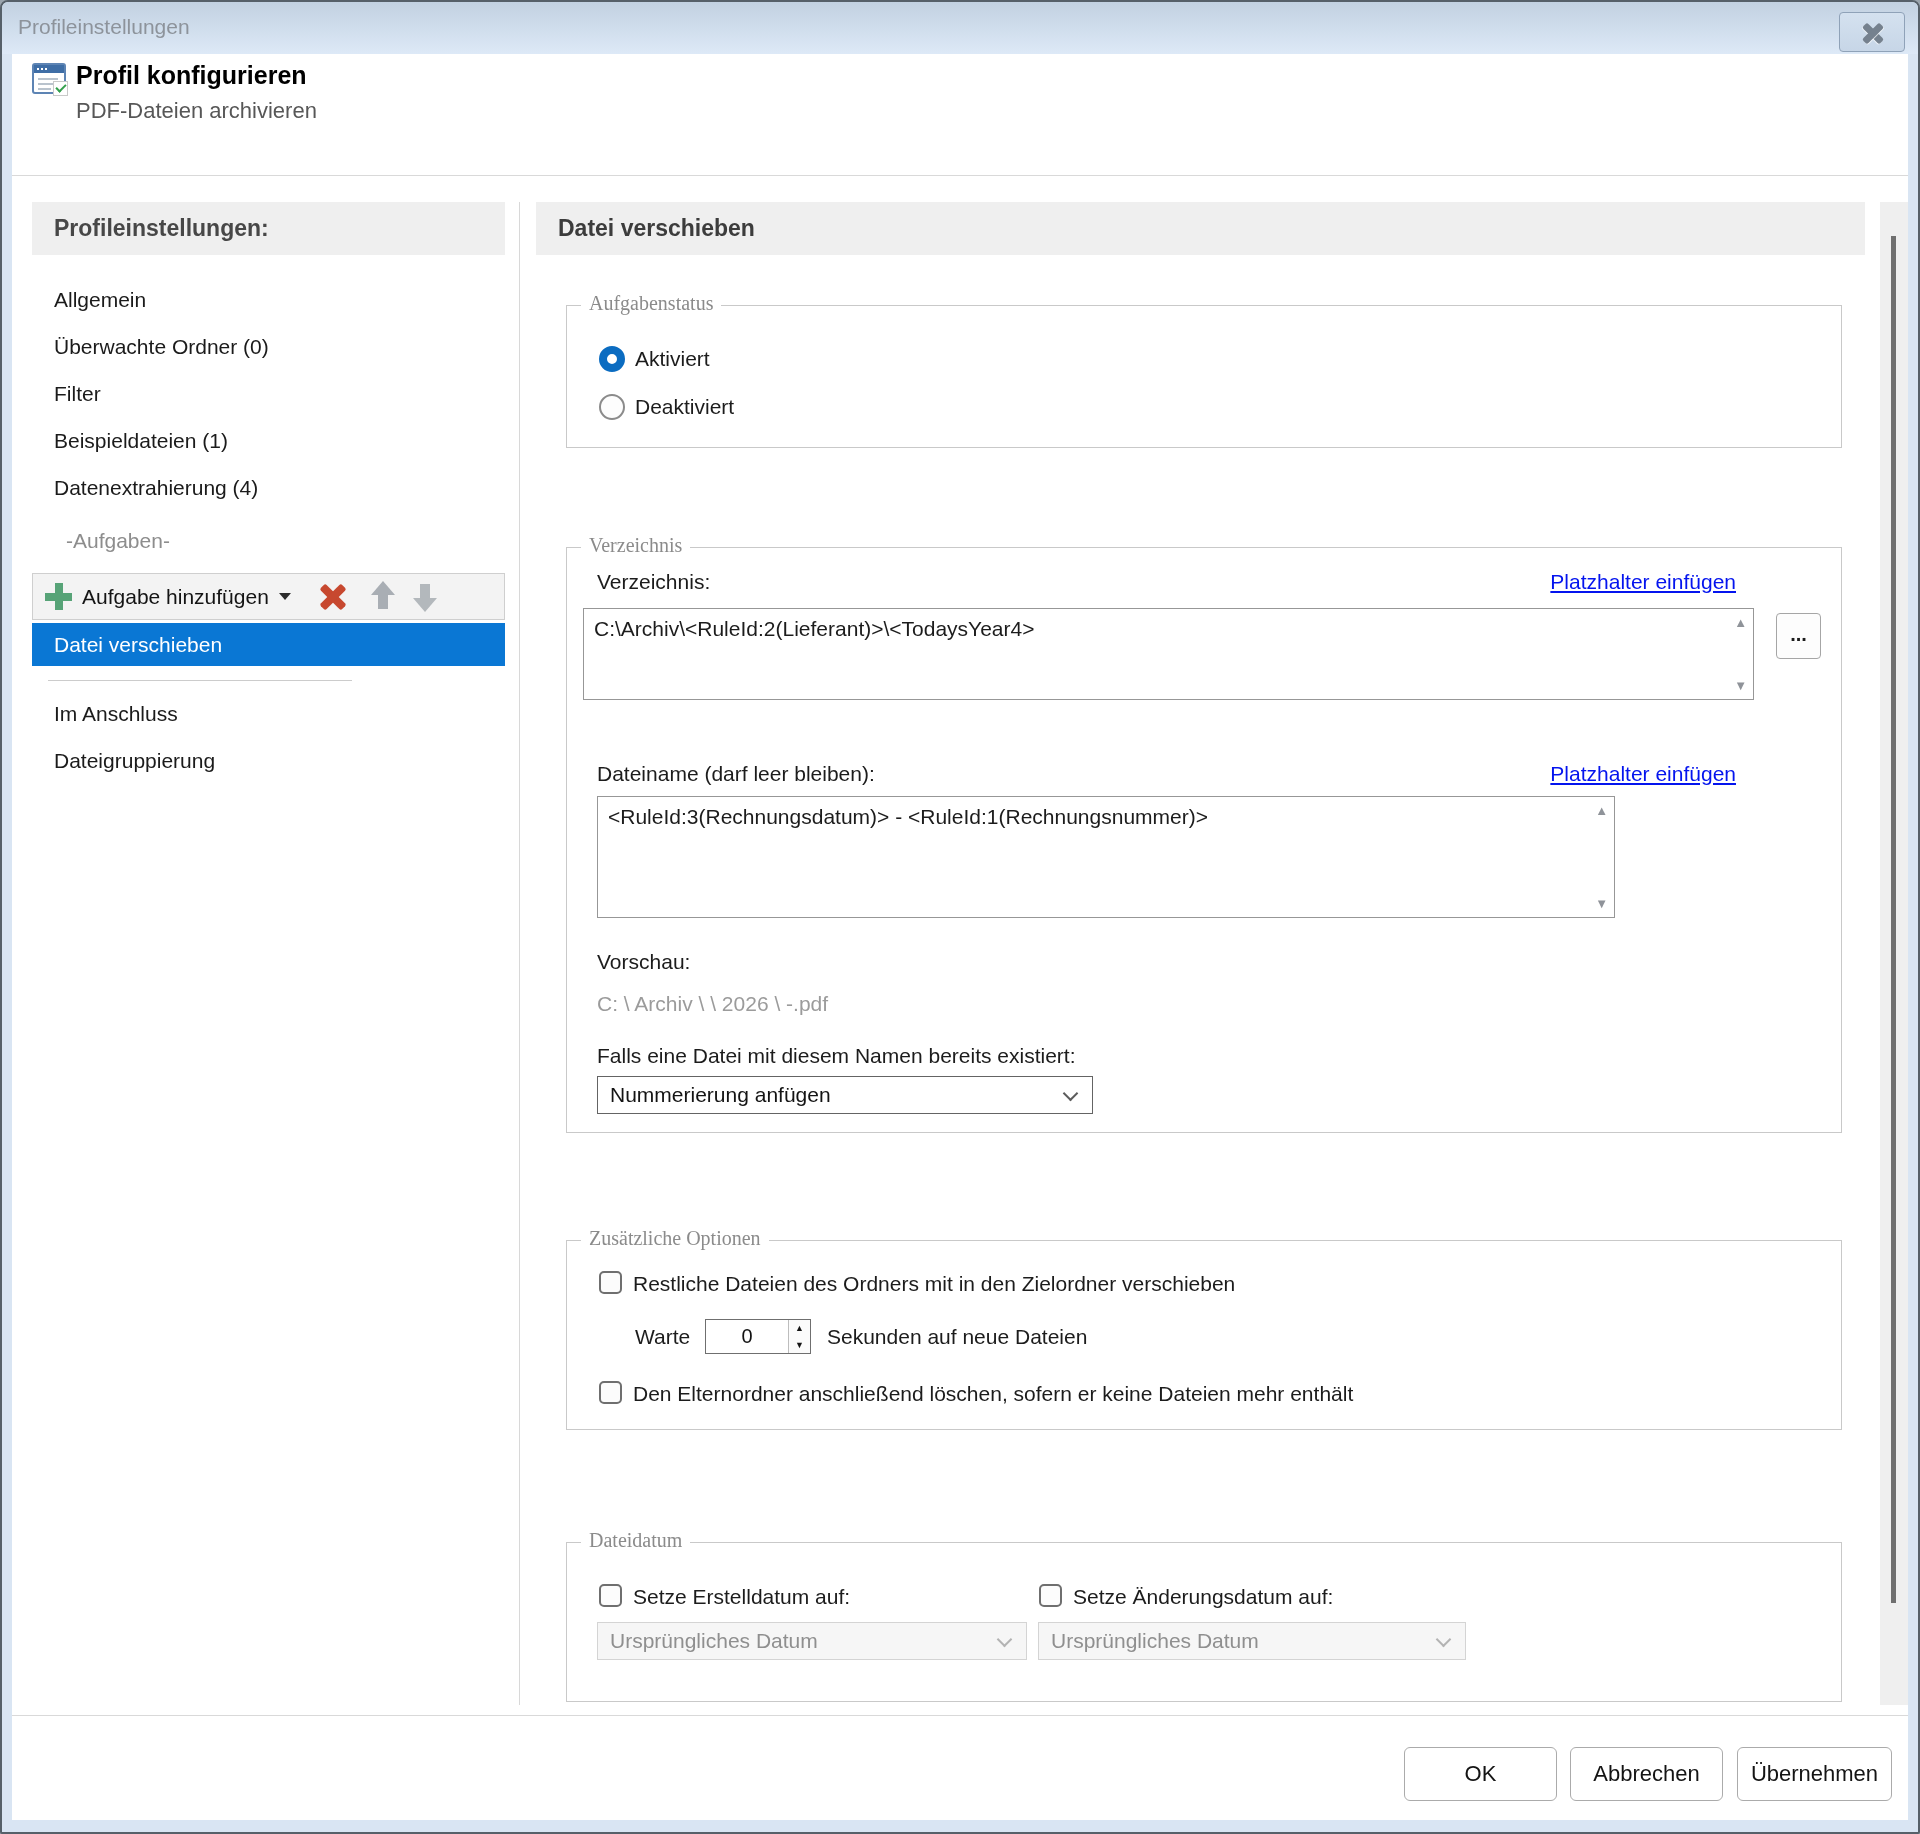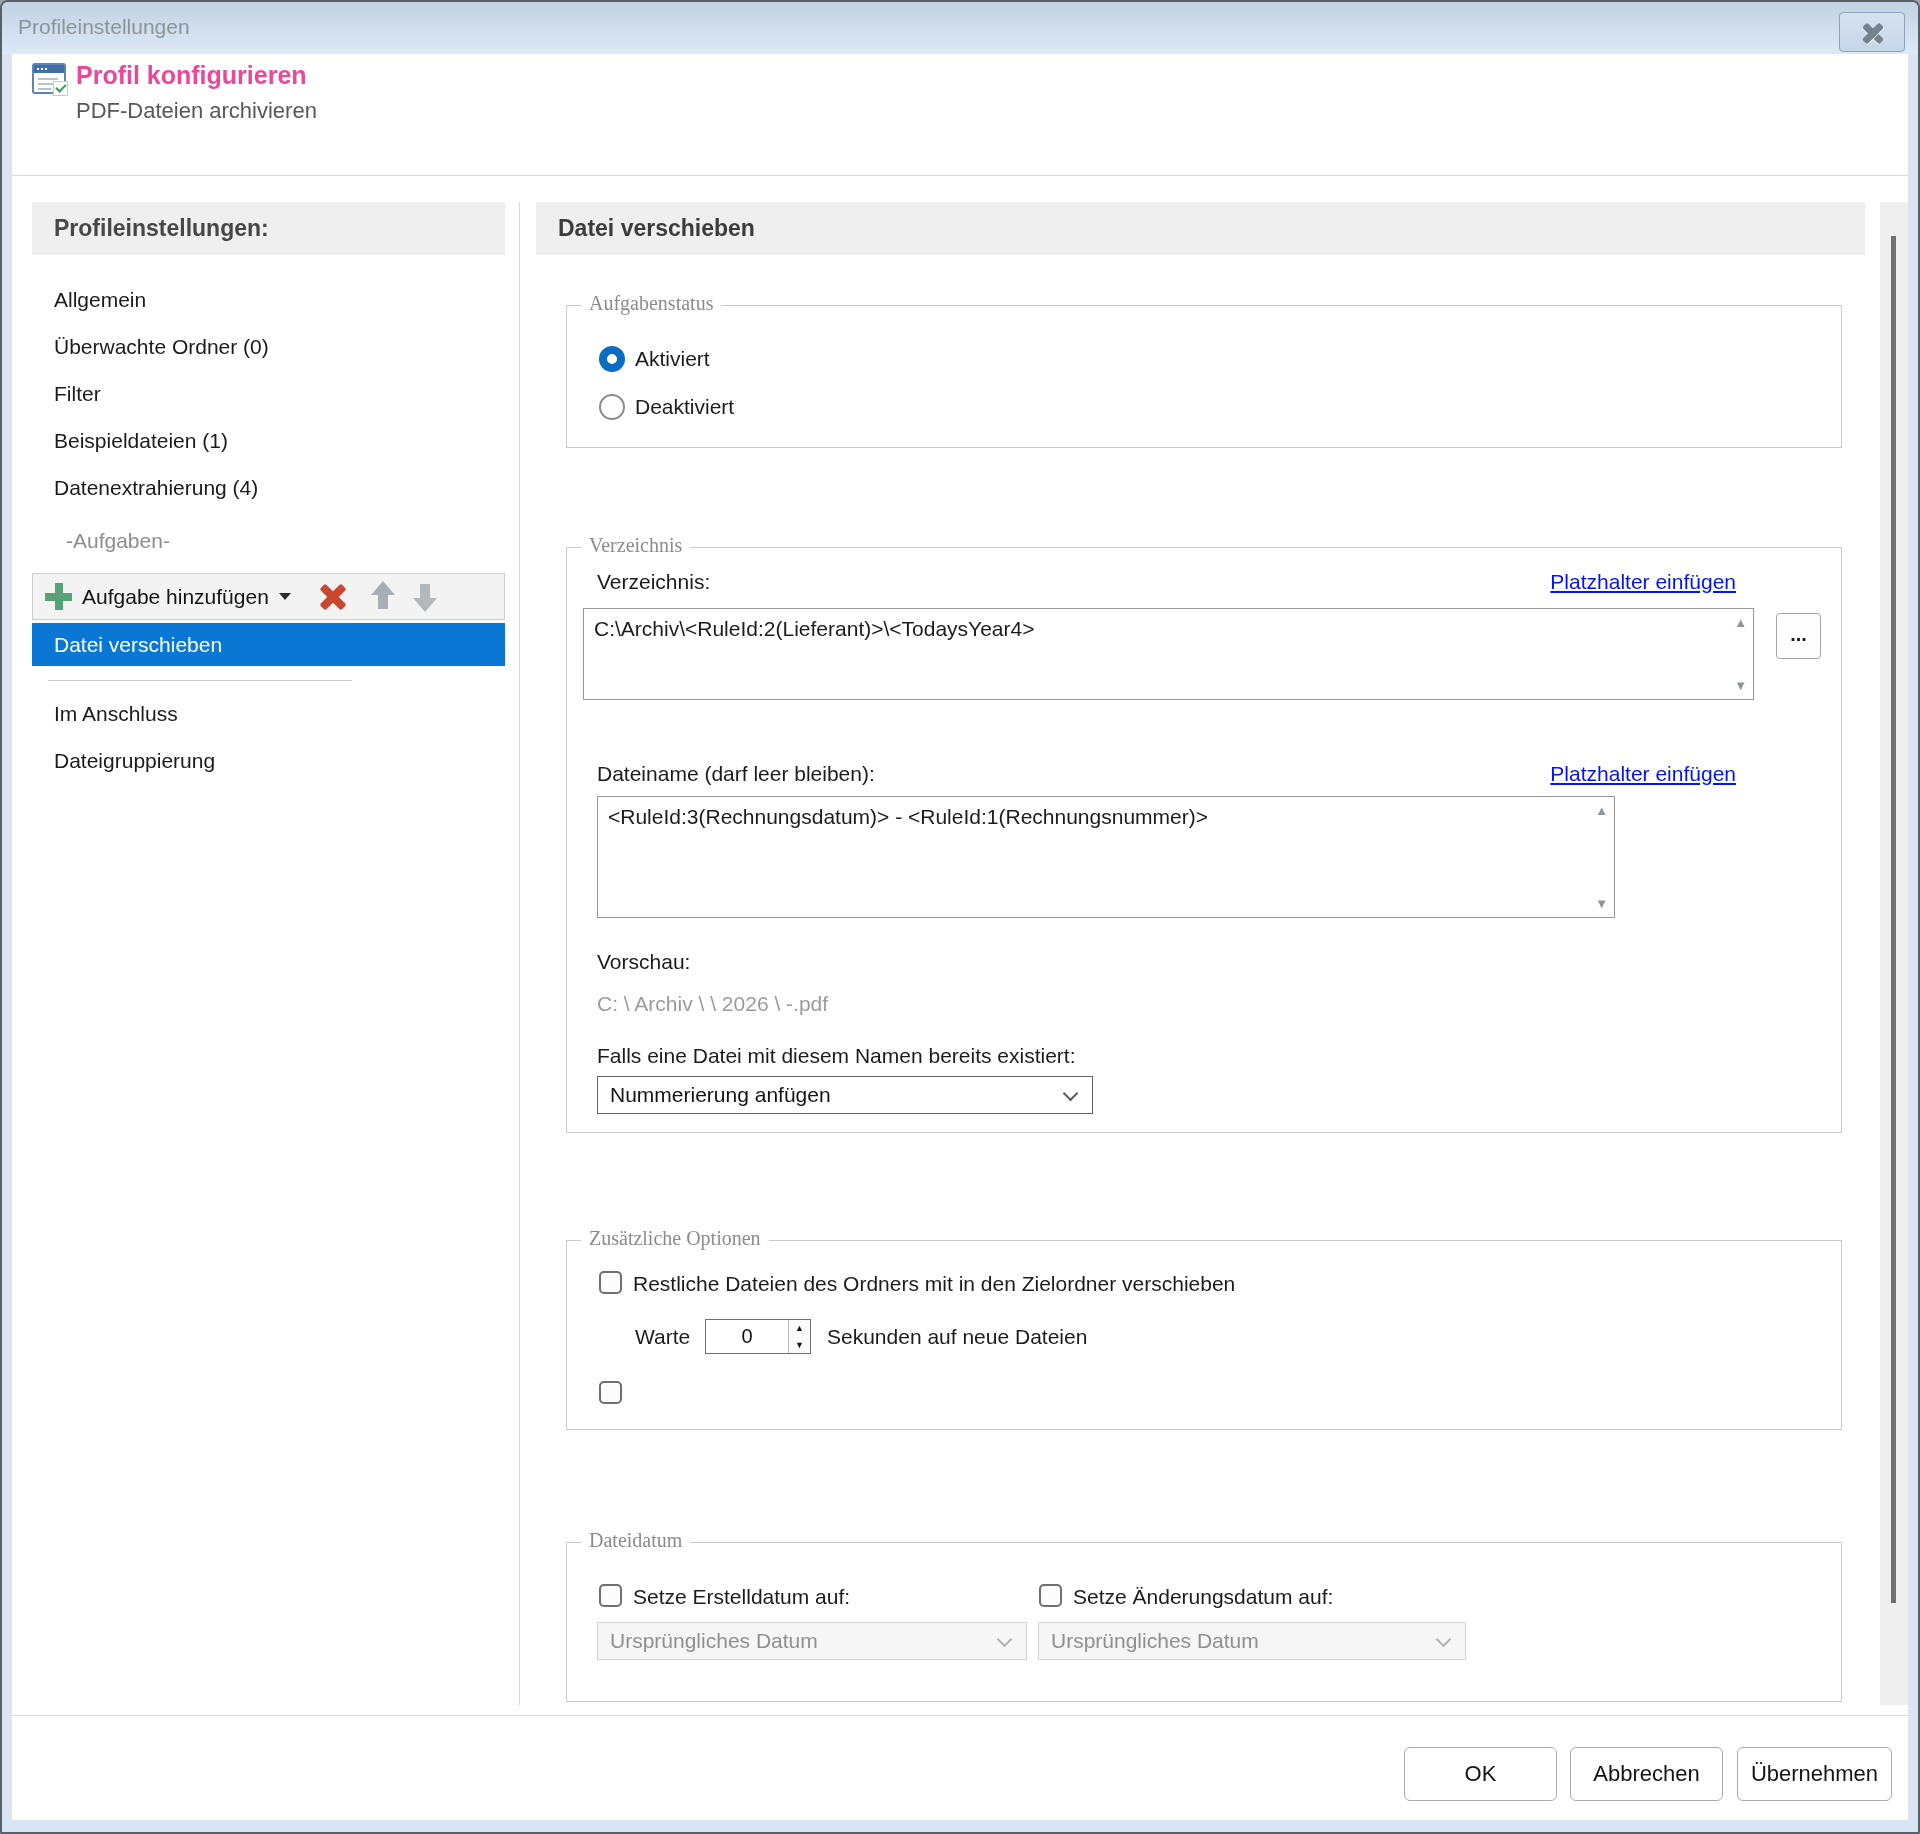--- a/index.html
+++ b/index.html
@@ -30,21 +30,21 @@
   .app-header{position:absolute;left:0;right:0;top:0;height:122px;border-bottom:1px solid #d9d9d9;}
   .app-icon{position:absolute;left:20px;top:9px;width:34px;height:31px;border:2px solid #5d84b4;
     border-radius:3px;background:#fff;}
   .app-icon .topbar{position:absolute;left:0;top:0;width:100%;height:8px;background:#3f6ea6;}
   .app-icon .dot{position:absolute;top:3px;width:2px;height:2px;background:#fff;}
   .app-icon .line{position:absolute;left:4px;height:2px;background:#b9c3cd;}
   .app-icon .badge{position:absolute;right:-4px;bottom:-4px;width:15px;height:15px;background:#fff;
     border:1px solid #c9c9c9;}
   .app-icon .badge::after{content:"";position:absolute;left:2px;top:2px;width:8px;height:4px;
     border-left:2px solid #34a04d;border-bottom:2px solid #34a04d;transform:rotate(-45deg);}
-  .app-title{position:absolute;left:64px;top:7px;font-size:25px;font-weight:600;color:#ec4899;}
+  .app-title{position:absolute;left:64px;top:7px;font-size:25px;font-weight:600;color:#000000;}
   .app-subtitle{position:absolute;left:64px;top:44px;font-size:22px;color:#575757;}
 
   
   .sidebar{position:absolute;left:20px;top:148px;width:473px;height:1513px;}
   .side-heading{position:absolute;left:0;top:0;width:473px;height:53px;background:#efefef;
     line-height:53px;padding-left:22px;font-size:23px;font-weight:700;color:#474747;}
   .nav-item{position:absolute;left:0;width:473px;height:47px;line-height:47px;padding-left:22px;
     font-size:21px;color:#1b1b1b;cursor:default;}
   .tasks-sep{position:absolute;left:0;top:315px;width:473px;height:47px;line-height:47px;
     padding-left:34px;font-size:21px;color:#8d8d8d;}
@@ -247,20 +247,21 @@
         <div class="spinbox" style="left:138px;top:78px">
           <span class="spin-value">0</span>
           <span class="spin-btns">
             <span class="spin-btn">▲</span>
             <span class="spin-btn">▼</span>
           </span>
         </div>
         <span class="lbl" style="left:260px;top:84px">Sekunden auf neue Dateien</span>
 
         <span class="checkbox" style="left:32px;top:140px"></span>
+        <span class="lbl" style="left:66px;top:141px">Den Elternordner anschließend löschen, sofern er keine Dateien mehr enthält</span>
       </div>
 
       <div class="groupbox" style="left:30px;top:1340px;width:1276px;height:160px">
         <span class="legend">Dateidatum</span>
 
         <span class="checkbox" style="left:32px;top:41px"></span>
         <span class="lbl" style="left:66px;top:42px">Setze Erstelldatum auf:</span>
         <div class="combo disabled" style="left:30px;top:79px;width:430px">
           <span>Ursprüngliches Datum</span>
           <span class="chev"></span>

